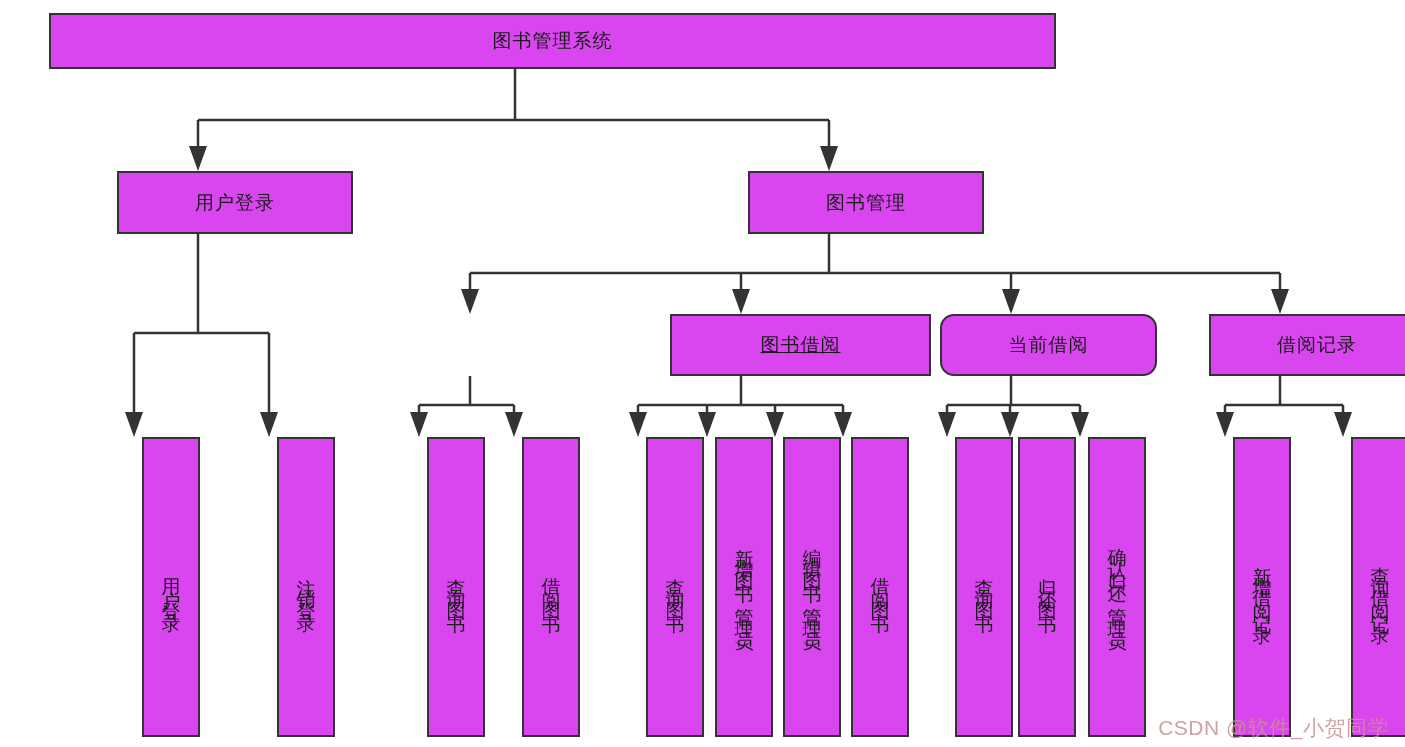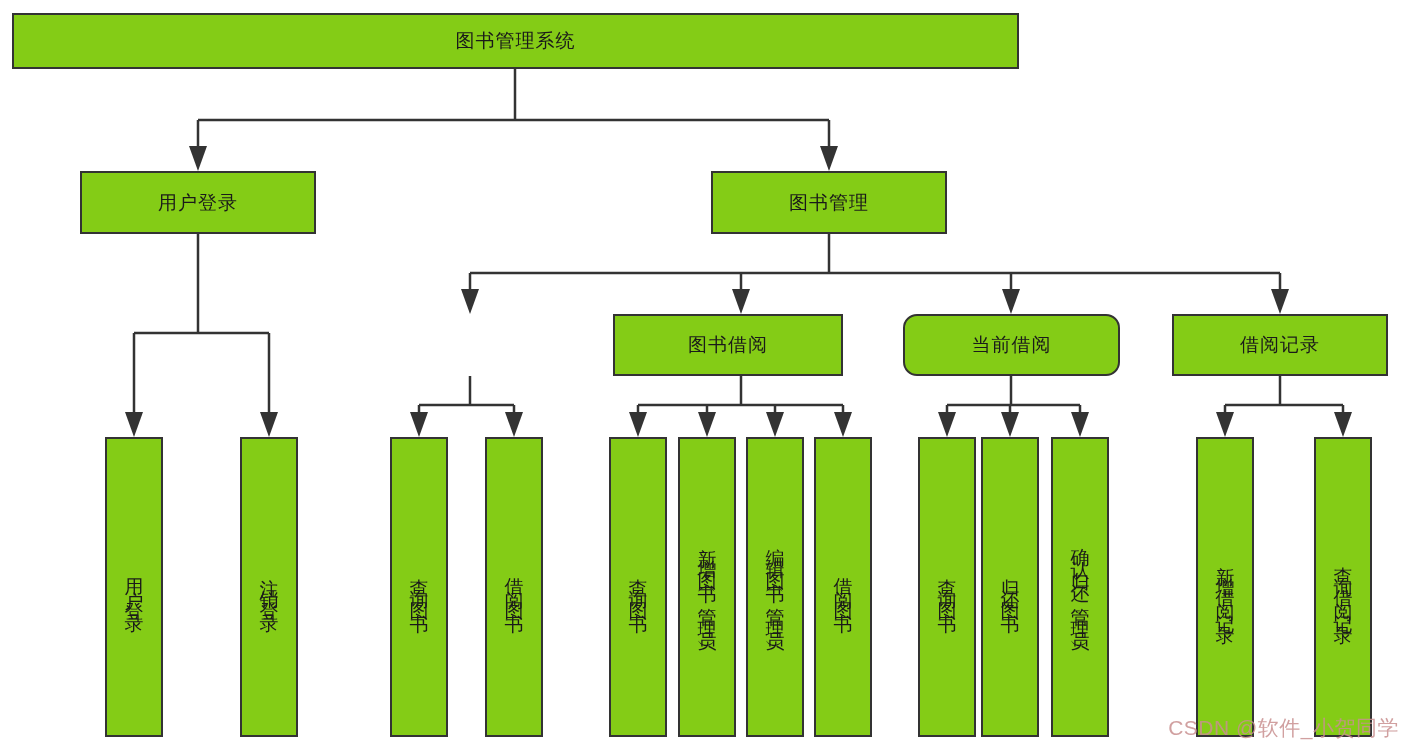--- a/index.html
+++ b/index.html
@@ -13,39 +13,40 @@
     overflow: hidden;
   }
   #connectors {
     position: absolute;
     left: 0; top: 0;
     width: 1405px; height: 747px;
   }
   .box {
     position: absolute;
     box-sizing: border-box;
-    background: #84cc16;
+    background: #d946ef;
     border: 2.5px solid #333333;
     display: flex;
     align-items: center;
     justify-content: center;
     font-size: 19px;
     letter-spacing: 1px;
     white-space: nowrap;
+    margin-left: 37px;
   }
   .leaf {
     writing-mode: vertical-rl;
     text-orientation: mixed;
     letter-spacing: 12px;
     font-size: 19px;
     white-space: normal;
   }
   #watermark {
     position: absolute;
-    right: 6px;
+    right: 16px;
     bottom: 5px;
     font-size: 21px;
     letter-spacing: 0.5px;
     color: #c99090;
     opacity: 0.85;
   }
 </style>
 </head>
 <body>
 
@@ -118,21 +119,21 @@
       <polygon points="1216,412 1234,412 1225,437"></polygon>
       <polygon points="1334,412 1352,412 1343,437"></polygon>
     </g>
   </svg>
 
   <div class="box" style="left:12px; top:13px; width:1007px; height:56px;">图书管理系统</div>
 
   <div class="box" style="left:80px; top:171px; width:236px; height:63px;">用户登录</div>
   <div class="box" style="left:711px; top:171px; width:236px; height:63px;">图书管理</div>
 
-  <div class="box" style="left:613px; top:314px; width:230px; height:62px;">图书借阅</div>
+  <div class="box" style="left:633px; top:314px; width:261px; height:62px;text-decoration:underline;">图书借阅</div>
   <div class="box" style="left:903px; top:314px; width:217px; height:62px;border-radius:14px;">当前借阅</div>
   <div class="box" style="left:1172px; top:314px; width:216px; height:62px;">借阅记录</div>
 
   <div class="box leaf" style="left:105px; top:437px; width:58px; height:300px;">用户登录</div>
   <div class="box leaf" style="left:240px; top:437px; width:58px; height:300px;">注销登录</div>
 
   <div class="box leaf" style="left:390px; top:437px; width:58px; height:300px;">查询图书</div>
   <div class="box leaf" style="left:485px; top:437px; width:58px; height:300px;">借阅图书</div>
 
   <div class="box leaf" style="left:609px; top:437px; width:58px; height:300px;">查询图书</div>

